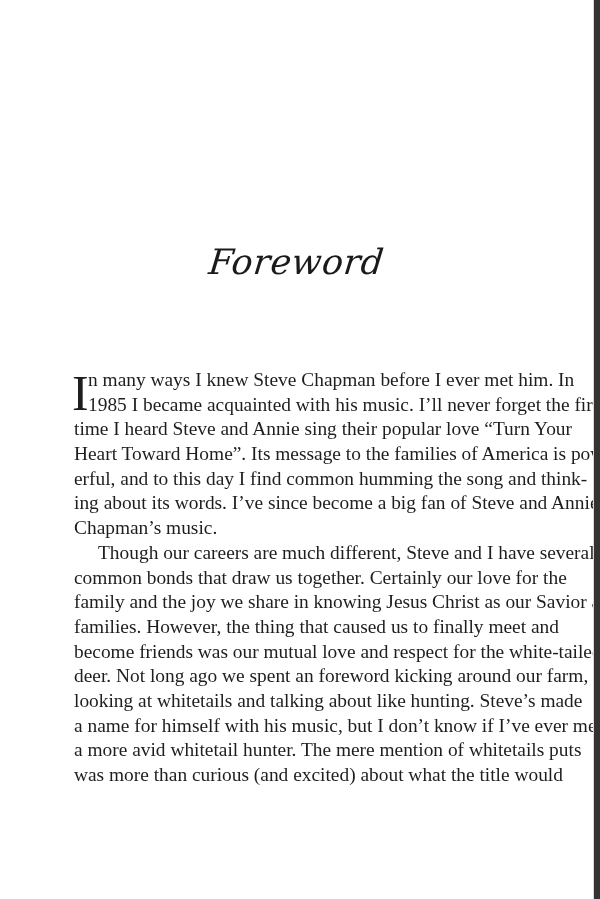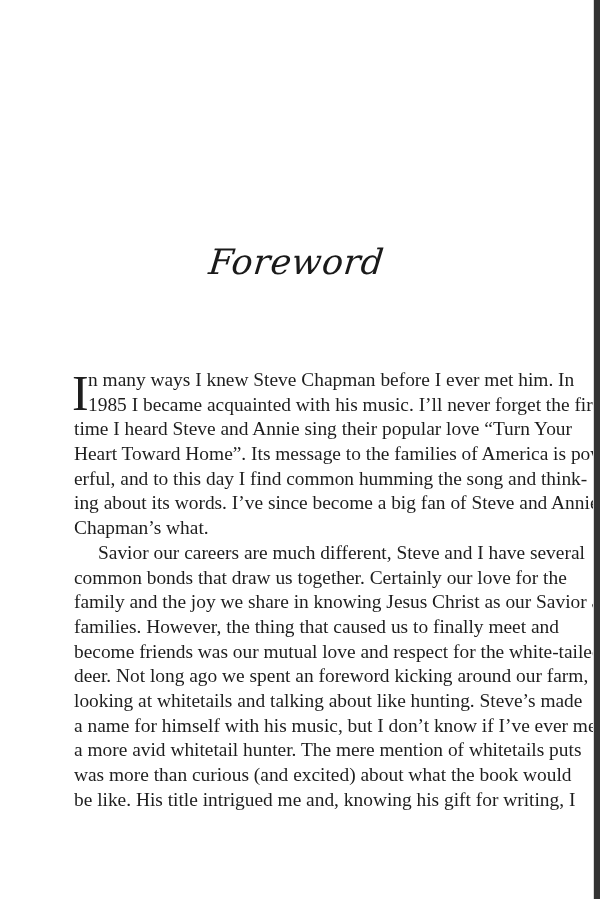--- a/index.html
+++ b/index.html
@@ -100,36 +100,35 @@
     <div>
       <span class="line dropcap-line">
         <span class="dropcap">I</span>
         <span>n many ways I knew Steve Chapman before I ever met him. In</span>
       </span>
       <span class="line after-cap">1985 I became acquainted with his music. I’ll never forget the first</span>
       <span class="line">time I heard Steve and Annie sing their popular love “Turn Your</span>
       <span class="line">Heart Toward Home”. Its message to the families of America is pow-</span>
       <span class="line">erful, and to this day I find common humming the song and think-</span>
       <span class="line">ing about its words. I’ve since become a big fan of Steve and Annie</span>
-      <span class="line last">Chapman’s what.</span>
+      <span class="line last">Chapman’s music.</span>
     </div>
 
     <div>
-      <span class="line indent">Savior our careers are much different, Steve and I have several</span>
+      <span class="line indent">Though our careers are much different, Steve and I have several</span>
       <span class="line">common bonds that draw us together. Certainly our love for the</span>
       <span class="line">family and the joy we share in knowing Jesus Christ as our Savior are</span>
       <span class="line">families. However, the thing that caused us to finally meet and</span>
       <span class="line">become friends was our mutual love and respect for the white-tailed</span>
       <span class="line">deer. Not long ago we spent an foreword kicking around our farm,</span>
       <span class="line">looking at whitetails and talking about like hunting. Steve’s made</span>
       <span class="line">a name for himself with his music, but I don’t know if I’ve ever met</span>
       <span class="line">a more avid whitetail hunter. The mere mention of whitetails puts</span>
     </div>
 
     <div>
-      <span class="line">was more than curious (and excited) about what the book would</span>
-      <span class="line">be like. His title intrigued me and, knowing his gift for writing, I</span>
+      <span class="line">was more than curious (and excited) about what the title would</span>
     </div>
   </div>
 </div>
 
 <div class="edge-line"></div>
 <div class="side-bar"></div>
 
 </body></html>

